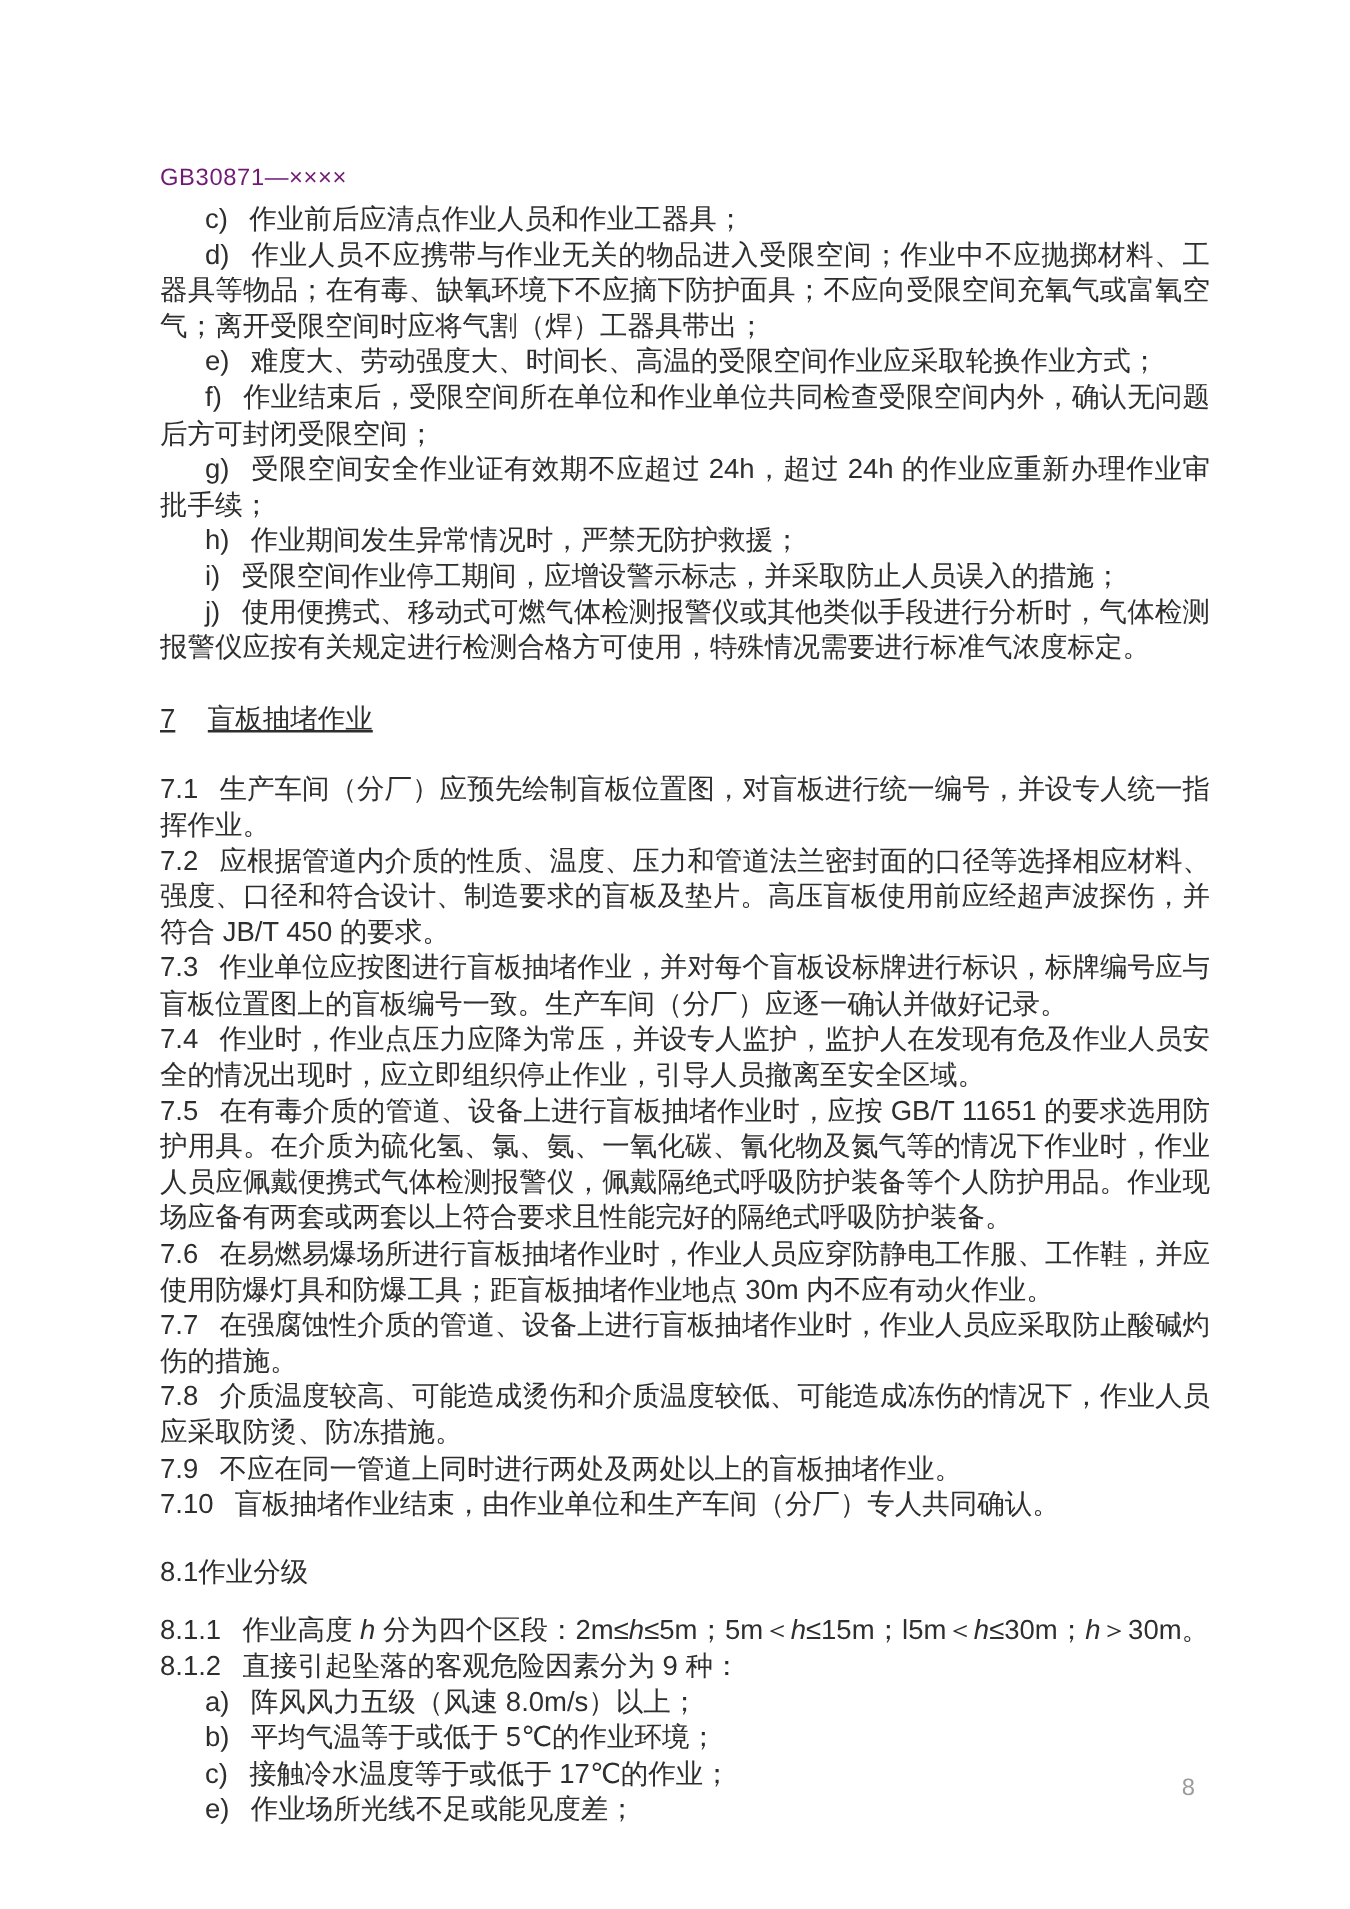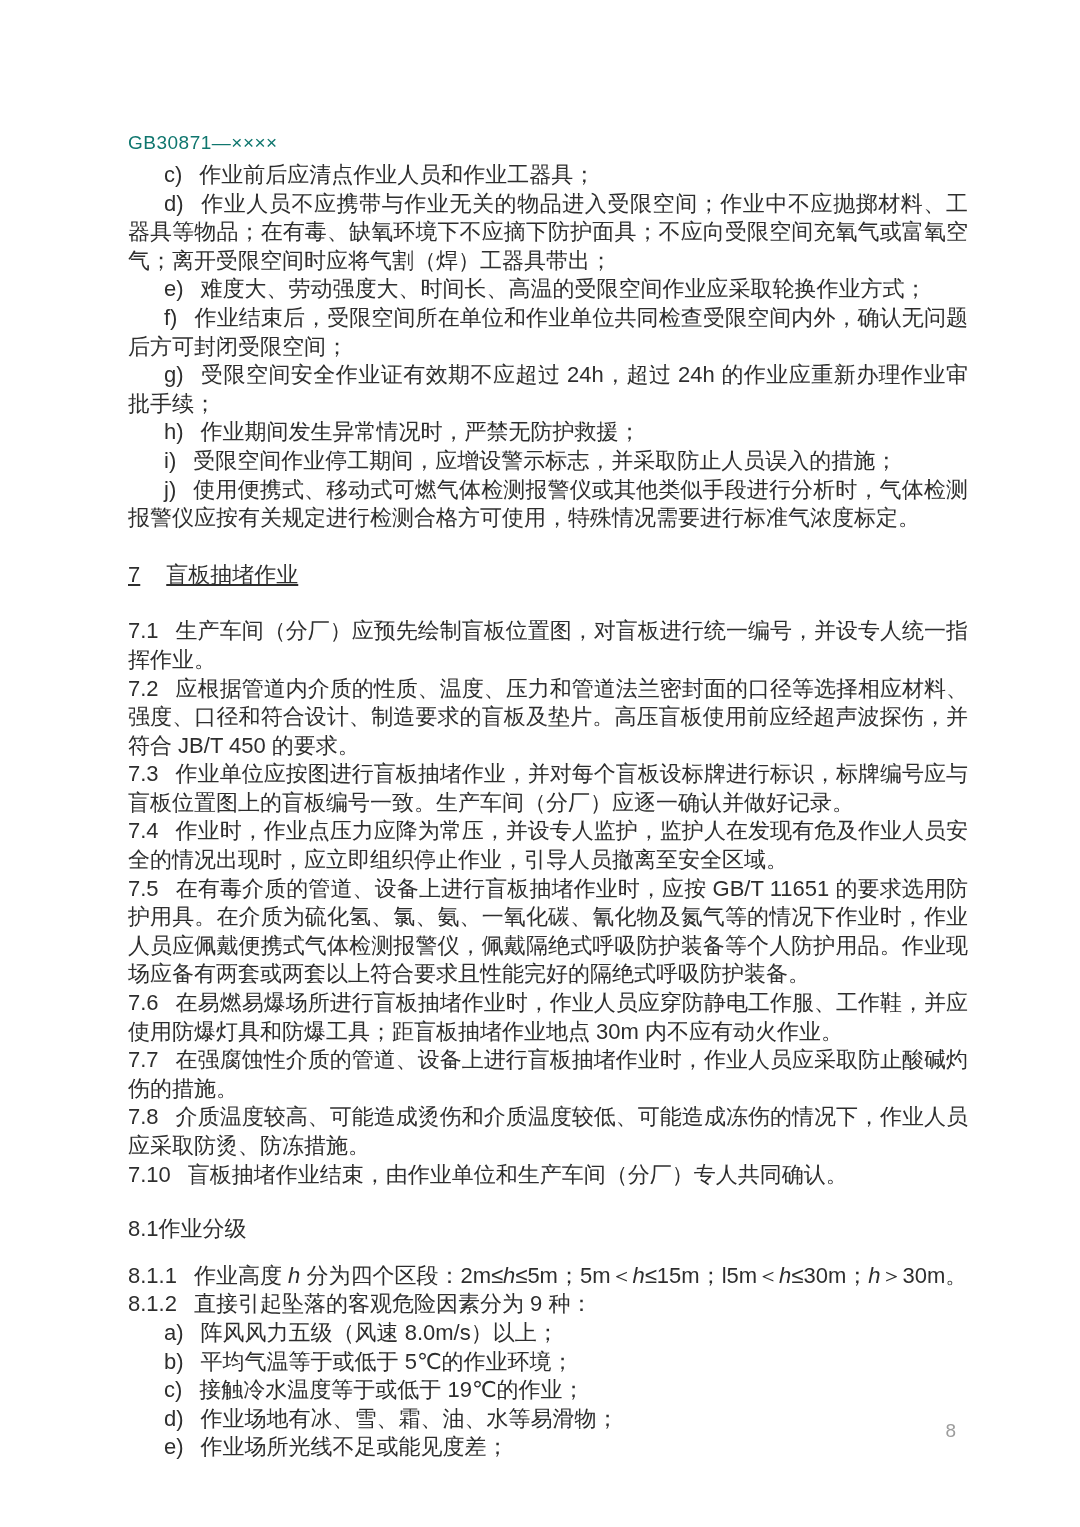--- a/index.html
+++ b/index.html
@@ -10,21 +10,21 @@
     position: relative;
     overflow: hidden;
     font-family: "Liberation Sans", "DejaVu Sans", sans-serif;
     color: #2e2e2e;
   }
   .doc-header {
     position: absolute;
     left: 128px; top: 132px;
     font-size: 19px;
     letter-spacing: 0.5px;
-    color: #0f766e;
+    color: #701a75;
   }
   .content {
     position: absolute;
     left: 128px; top: 161px;
     width: 840px;
     font-size: 22px;
     line-height: 28.6px;
     text-align: justify;
   }
   .content p { margin: 0; }
@@ -59,24 +59,24 @@
     <p class="li"><span class="label">j)</span><span class="text">使用便携式、移动式可燃气体检测报警仪或其他类似手段进行分析时，气体检测报警仪应按有关规定进行检测合格方可使用，特殊情况需要进行标准气浓度标定。</span></p>
     <p class="h1"><span class="label">7</span><span class="text">盲板抽堵作业</span></p>
     <p class="pn"><span class="label">7.1</span><span class="text">生产车间（分厂）应预先绘制盲板位置图，对盲板进行统一编号，并设专人统一指挥作业。</span></p>
     <p class="pn"><span class="label">7.2</span><span class="text">应根据管道内介质的性质、温度、压力和管道法兰密封面的口径等选择相应材料、强度、口径和符合设计、制造要求的盲板及垫片。高压盲板使用前应经超声波探伤，并符合 JB/T 450 的要求。</span></p>
     <p class="pn"><span class="label">7.3</span><span class="text">作业单位应按图进行盲板抽堵作业，并对每个盲板设标牌进行标识，标牌编号应与盲板位置图上的盲板编号一致。生产车间（分厂）应逐一确认并做好记录。</span></p>
     <p class="pn"><span class="label">7.4</span><span class="text">作业时，作业点压力应降为常压，并设专人监护，监护人在发现有危及作业人员安全的情况出现时，应立即组织停止作业，引导人员撤离至安全区域。</span></p>
     <p class="pn"><span class="label">7.5</span><span class="text">在有毒介质的管道、设备上进行盲板抽堵作业时，应按 GB/T 11651 的要求选用防护用具。在介质为硫化氢、氯、氨、一氧化碳、氰化物及氮气等的情况下作业时，作业人员应佩戴便携式气体检测报警仪，佩戴隔绝式呼吸防护装备等个人防护用品。作业现场应备有两套或两套以上符合要求且性能完好的隔绝式呼吸防护装备。</span></p>
     <p class="pn"><span class="label">7.6</span><span class="text">在易燃易爆场所进行盲板抽堵作业时，作业人员应穿防静电工作服、工作鞋，并应使用防爆灯具和防爆工具；距盲板抽堵作业地点 30m 内不应有动火作业。</span></p>
     <p class="pn"><span class="label">7.7</span><span class="text">在强腐蚀性介质的管道、设备上进行盲板抽堵作业时，作业人员应采取防止酸碱灼伤的措施。</span></p>
     <p class="pn"><span class="label">7.8</span><span class="text">介质温度较高、可能造成烫伤和介质温度较低、可能造成冻伤的情况下，作业人员应采取防烫、防冻措施。</span></p>
+    <p class="pn"><span class="label">7.9</span><span class="text">不应在同一管道上同时进行两处及两处以上的盲板抽堵作业。</span></p>
     <p class="pn"><span class="label">7.10</span><span class="text">盲板抽堵作业结束，由作业单位和生产车间（分厂）专人共同确认。</span></p>
     <p class="h2"><span class="label">8.1</span><span class="text">作业分级</span></p>
     <p class="pn"><span class="label">8.1.1</span><span class="text">作业高度 <i>h</i> 分为四个区段：2m≤<i>h</i>≤5m；5m＜<i>h</i>≤15m；l5m＜<i>h</i>≤30m；<i>h</i>＞30m。</span></p>
     <p class="pn"><span class="label">8.1.2</span><span class="text">直接引起坠落的客观危险因素分为 9 种：</span></p>
     <p class="li"><span class="label">a)</span><span class="text">阵风风力五级（风速 8.0m/s）以上；</span></p>
     <p class="li"><span class="label">b)</span><span class="text">平均气温等于或低于 5℃的作业环境；</span></p>
-    <p class="li"><span class="label">c)</span><span class="text">接触冷水温度等于或低于 19℃的作业；</span></p>
-    <p class="li"><span class="label">d)</span><span class="text">作业场地有冰、雪、霜、油、水等易滑物；</span></p>
+    <p class="li"><span class="label">c)</span><span class="text">接触冷水温度等于或低于 17℃的作业；</span></p>
     <p class="li"><span class="label">e)</span><span class="text">作业场所光线不足或能见度差；</span></p>
   </div>
 
 <div class="page-number">8</div>
 
 </body></html>

